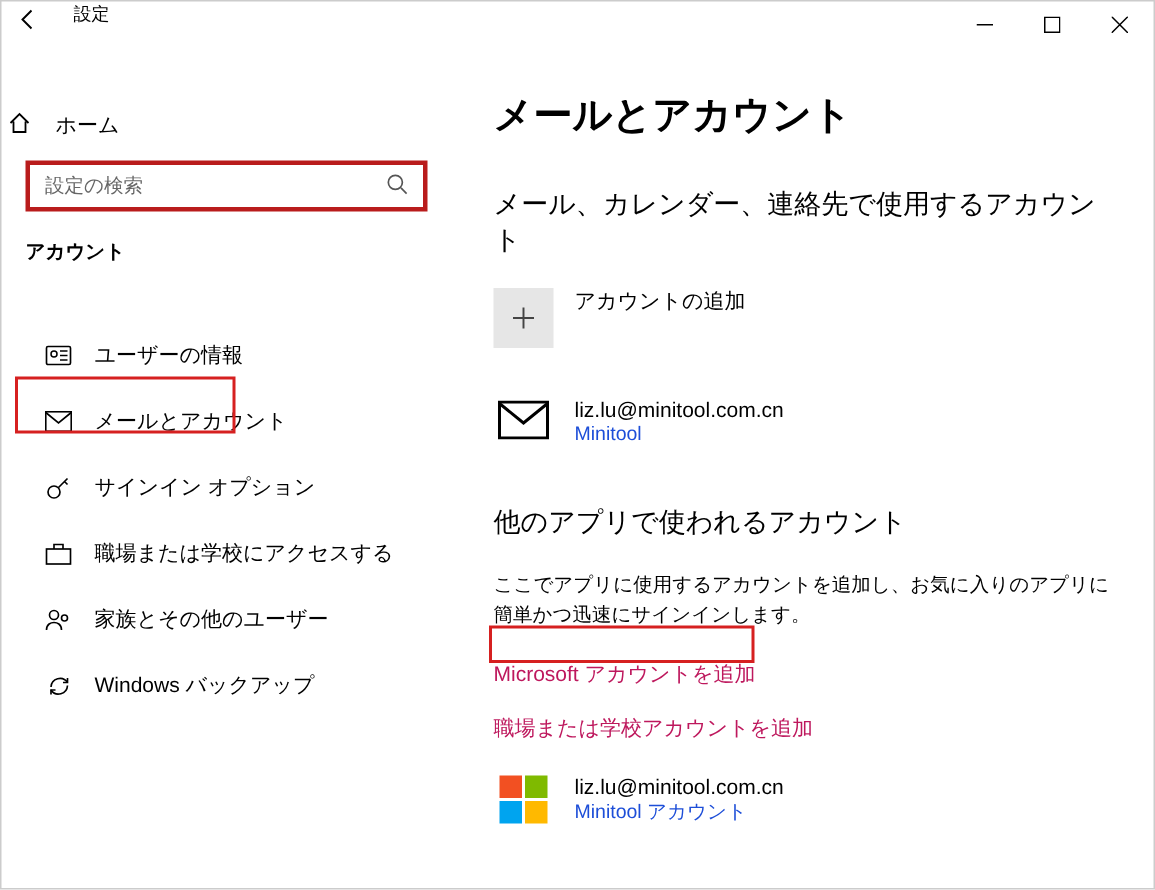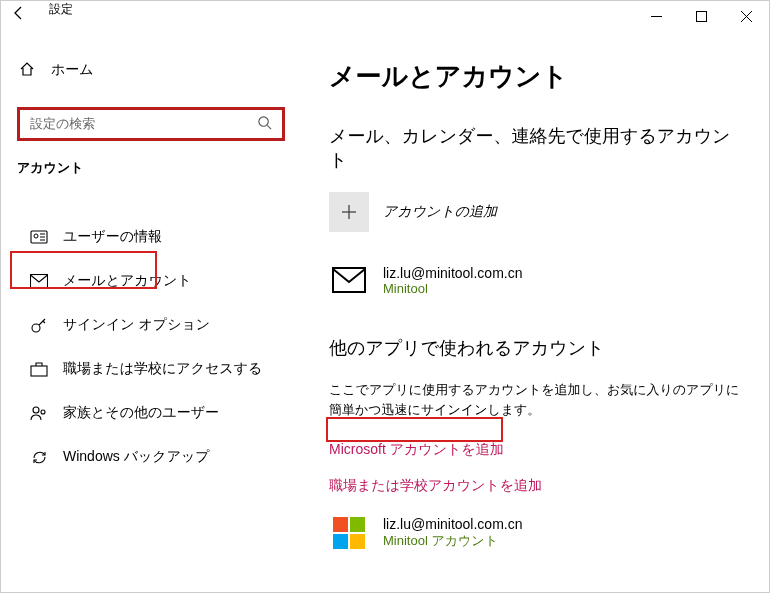--- a/index.html
+++ b/index.html
@@ -38,22 +38,22 @@
   .container {
     display: flex;
     height: calc(100% - 38px);
   }
   .sidebar {
     width: 300px;
     padding-top: 22px;
   }
   .home-row {
     display: flex;
-    align-items: flex-start;
-    padding: 0 18px;
+    align-items: flex-end;
+    padding: 0 4px;
     height: 32px;
     margin-bottom: 14px;
   }
   .home-row .label { margin-left: 16px; font-size: 14px; }
   .search-box {
     margin: 0 16px 18px 16px;
     height: 34px;
     border: 3px solid #b91c1c;
     background: #fff;
     display: flex;
@@ -100,42 +100,40 @@
     font-weight: 600;
     margin-bottom: 30px;
   }
   .subhead {
     font-size: 18px;
     font-weight: 400;
     margin-bottom: 20px;
   }
   .add-account {
     display: flex;
-    align-items: center;
     margin-bottom: 28px;
-    font-style: italic;
   }
   .plus-box {
     width: 40px; height: 40px;
     background: #e6e6e6;
     display: flex; align-items: center; justify-content: center;
   }
   .add-account .label { margin-left: 14px; font-size: 14px; }
   .account-row {
     display: flex;
     align-items: center;
     margin-bottom: 36px;
   }
   .mail-box {
     width: 40px; height: 40px;
     display: flex; align-items: center; justify-content: center;
   }
   .account-text { margin-left: 14px; }
   .account-text .primary { font-size: 14px; }
-  .account-text .secondary { font-size: 13px; color: #4d7c0f; }
+  .account-text .secondary { font-size: 13px; color: #1d4ed8; }
   .body-text {
     font-size: 13px;
     line-height: 1.5;
     margin-bottom: 22px;
   }
   .link {
     color: #be185d;
     font-size: 14px;
     display: block;
     margin-bottom: 18px;

